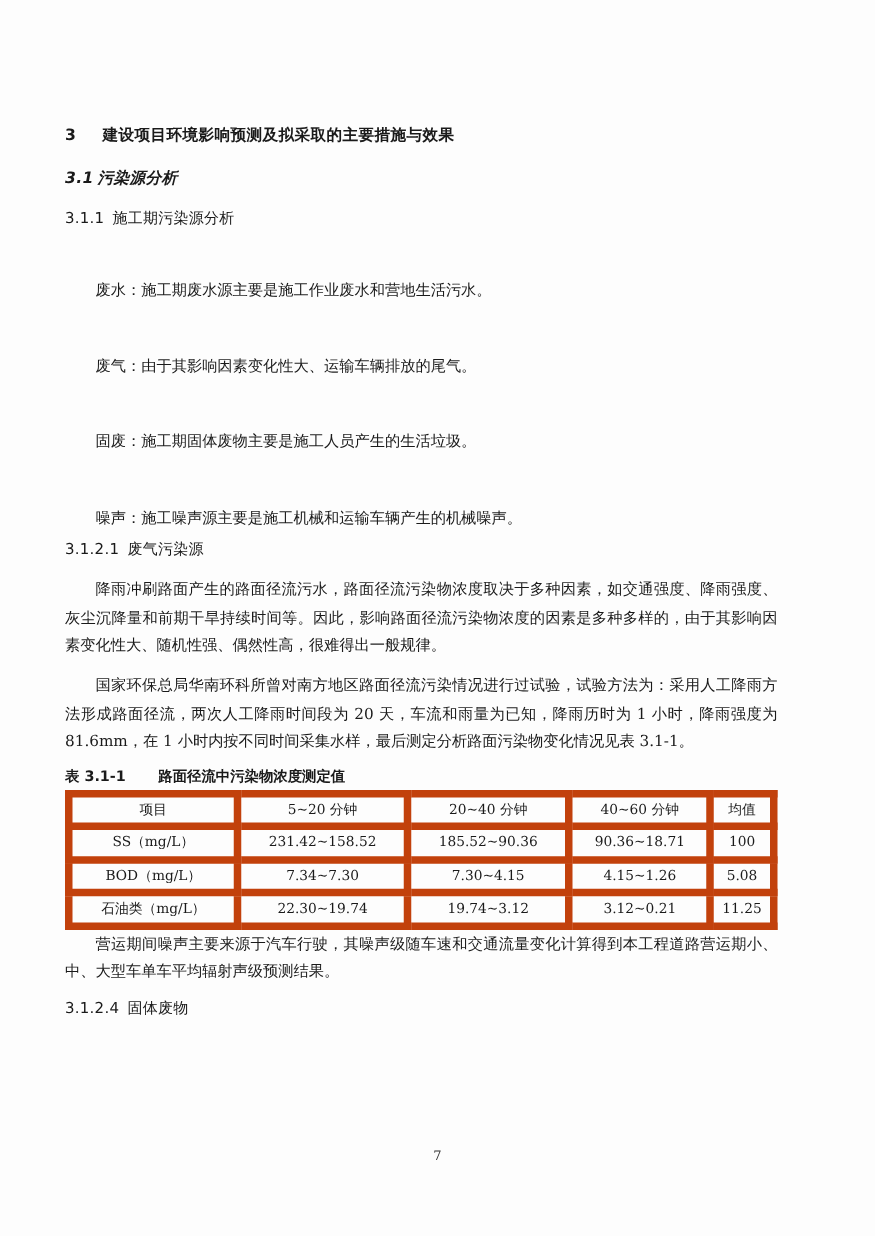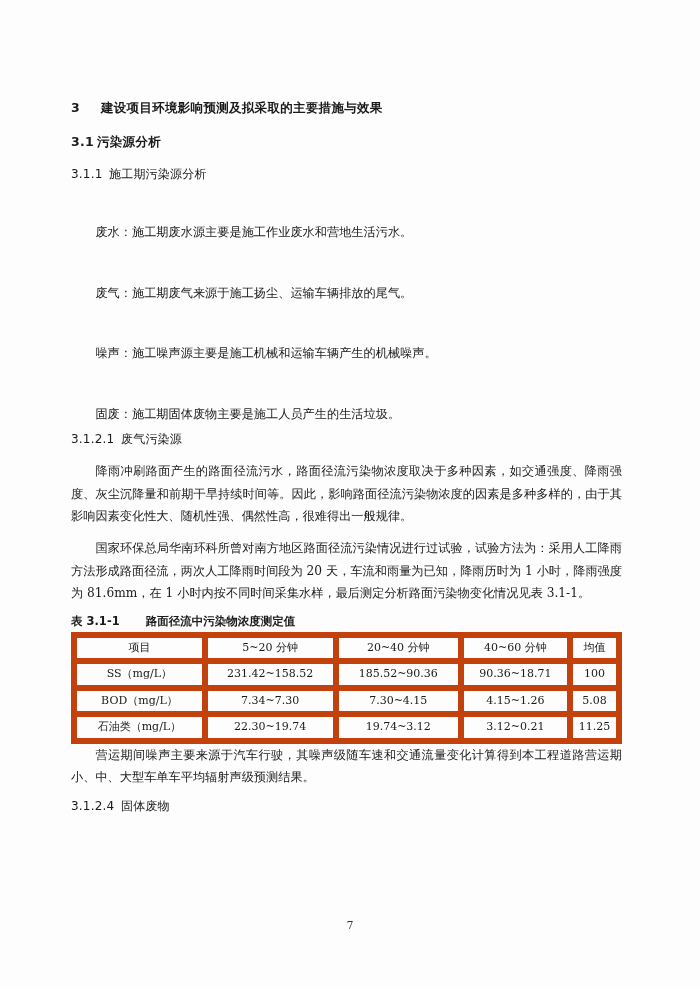--- a/index.html
+++ b/index.html
@@ -11,40 +11,41 @@
     height: 989px;
     background: #ffffff;
     font-family: "DejaVu Serif", "Liberation Serif", serif;
     color: #1a1a1a;
   }
   .page {
     position: relative;
     width: 700px;
     height: 989px;
     box-sizing: border-box;
-    padding: 100px 78px 40px 71px;
+    padding: 100px 78px 40px 52px;
     background: #fdfdfd;
   }
   .h1 {
     font-family: "DejaVu Sans", "Liberation Sans", sans-serif;
     font-weight: bold;
     font-size: 12.5px;
     margin: 0 0 17px 0;
     letter-spacing: 0.3px;
   }
   .h1 .num {
     display: inline-block;
     width: 30px;
   }
   .h2 {
     font-family: "DejaVu Sans", "Liberation Sans", sans-serif;
     font-weight: bold;
     font-size: 12.5px;
     margin: 0 0 15px 0;
     letter-spacing: 0.3px;
+    font-style: italic;
   }
   .h2 .num {
     display: inline-block;
     width: 26px;
   }
   .h3 {
     font-family: "DejaVu Sans", "Liberation Sans", sans-serif;
     font-weight: normal;
     font-size: 12px;
     margin: 0 0 12px 0;
@@ -134,23 +135,23 @@
 
   <div class="h2">
     <span class="num">3.1</span><span>污染源分析</span>
   </div>
 
   <div class="h3">
     <span class="num">3.1.1</span><span>施工期污染源分析</span>
   </div>
 
   <p class="body tight">废水：施工期废水源主要是施工作业废水和营地生活污水。</p>
-  <p class="body tight">废气：施工期废气来源于施工扬尘、运输车辆排放的尾气。</p>
+  <p class="body tight">废气：由于其影响因素变化性大、运输车辆排放的尾气。</p>
+  <p class="body tight">固废：施工期固体废物主要是施工人员产生的生活垃圾。</p>
   <p class="body tight">噪声：施工噪声源主要是施工机械和运输车辆产生的机械噪声。</p>
-  <p class="body tight">固废：施工期固体废物主要是施工人员产生的生活垃圾。</p>
 
 
   <div class="h4">
     <span class="num">3.1.2.1</span><span>废气污染源</span>
   </div>
 
 
 
   <p class="body">降雨冲刷路面产生的路面径流污水，路面径流污染物浓度取决于多种因素，如交通强度、降雨强度、灰尘沉降量和前期干旱持续时间等。因此，影响路面径流污染物浓度的因素是多种多样的，由于其影响因素变化性大、随机性强、偶然性高，很难得出一般规律。</p>
   <p class="body">国家环保总局华南环科所曾对南方地区路面径流污染情况进行过试验，试验方法为：采用人工降雨方法形成路面径流，两次人工降雨时间段为 20 天，车流和雨量为已知，降雨历时为 1 小时，降雨强度为 81.6mm，在 1 小时内按不同时间采集水样，最后测定分析路面污染物变化情况见表 3.1-1。</p>

